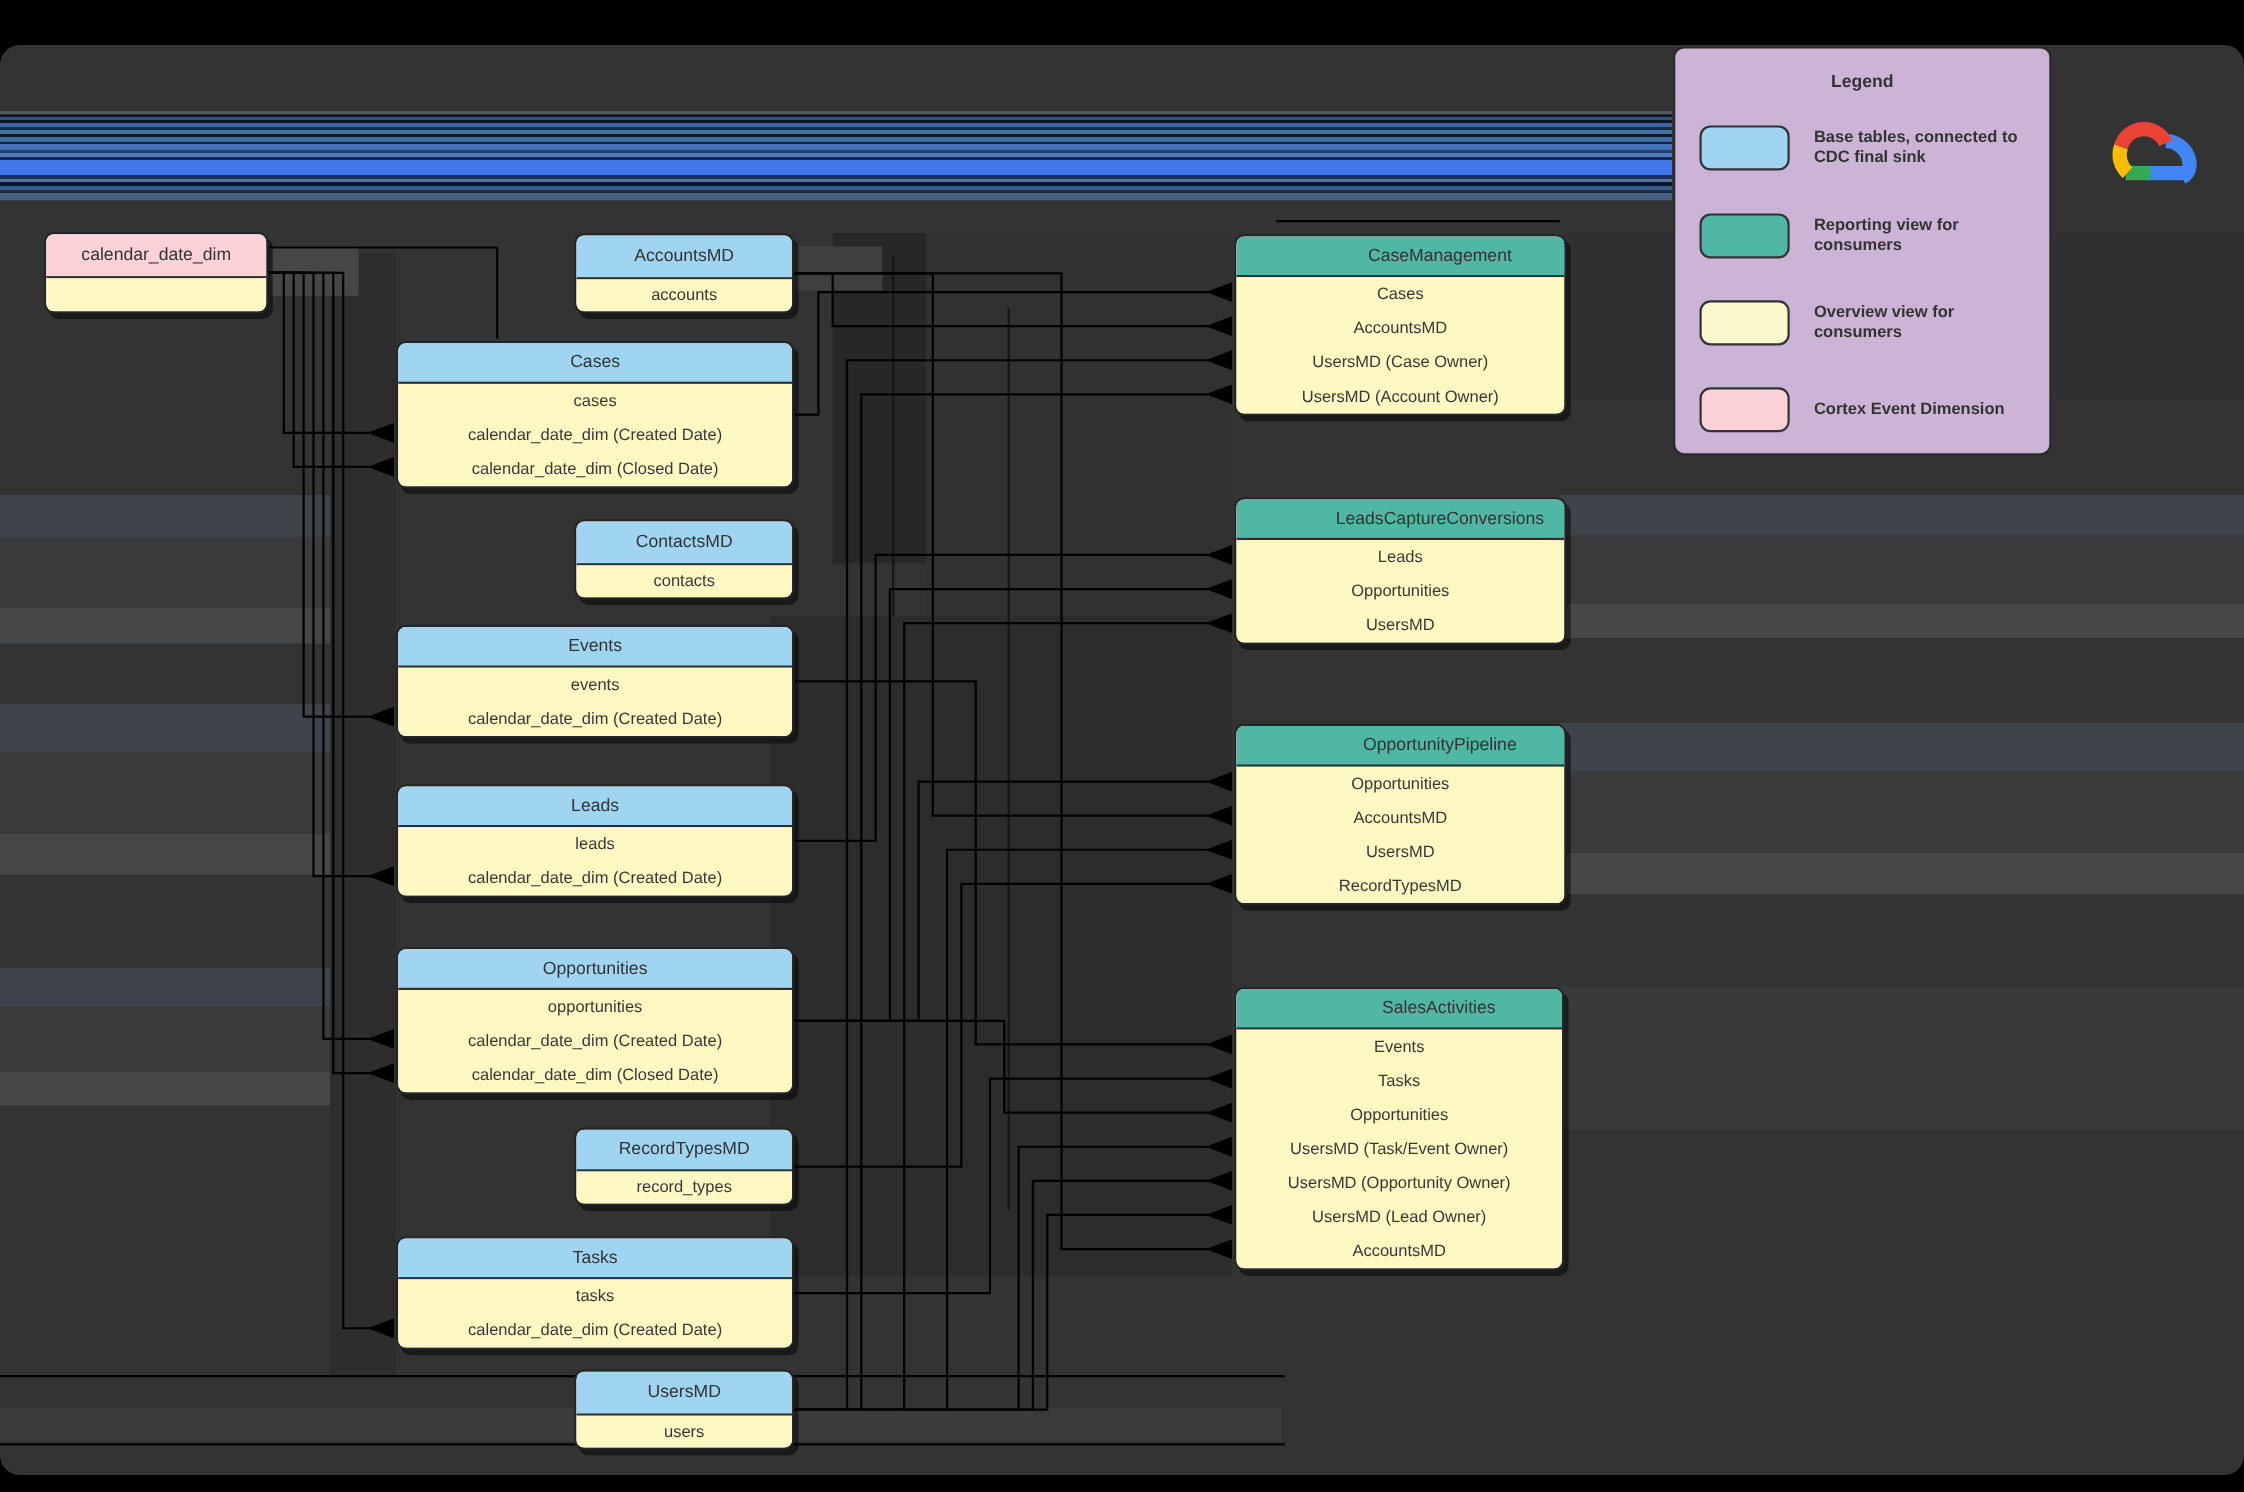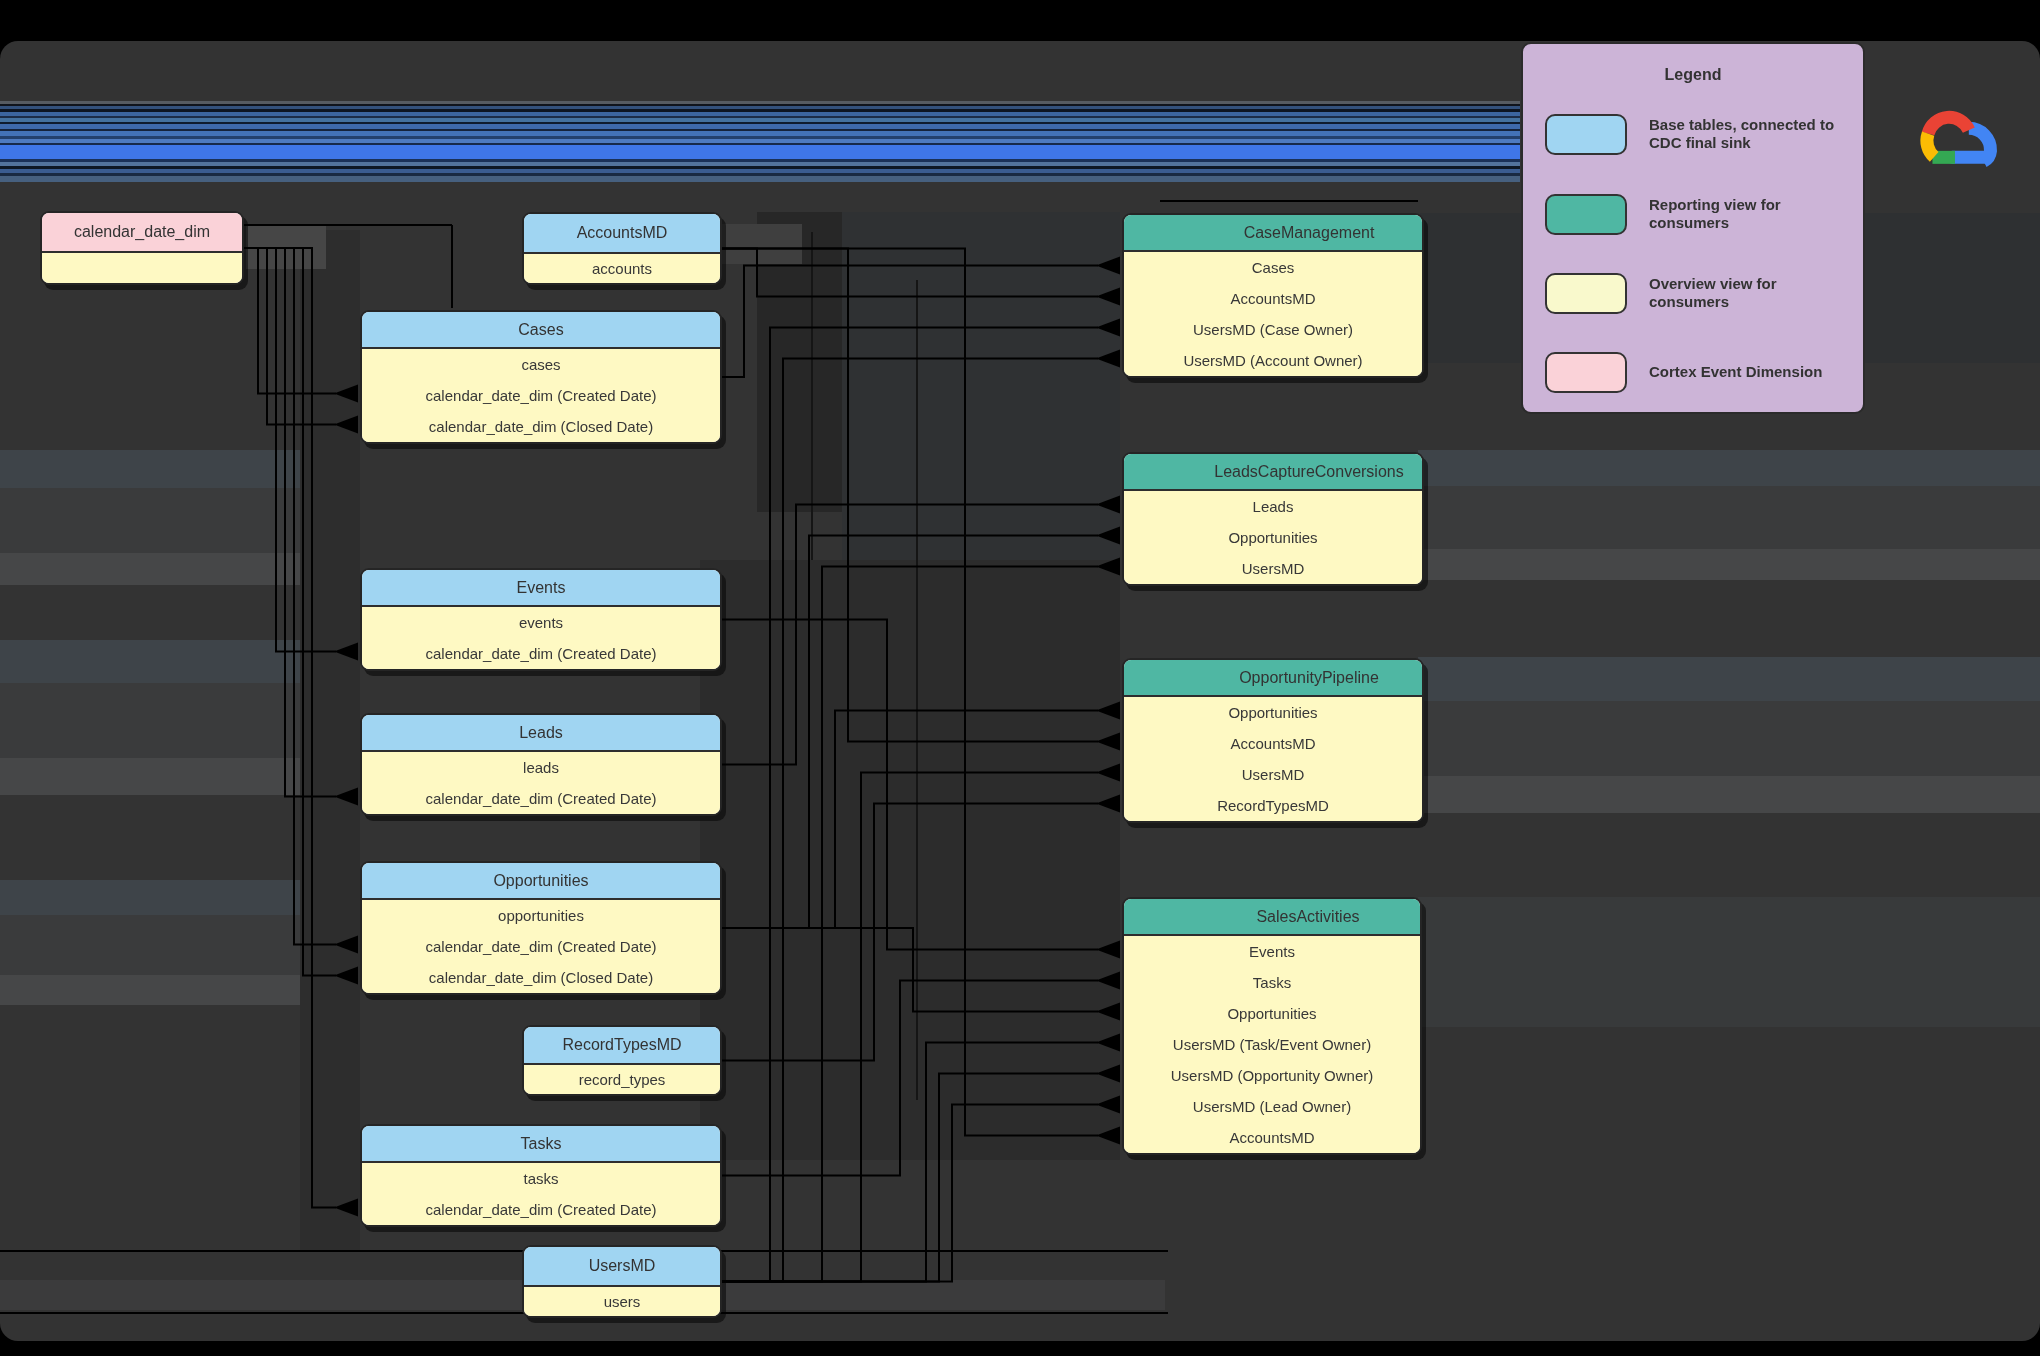--- a/index.html
+++ b/index.html
@@ -140,20 +140,26 @@
 
   <div class="table t-base" id="t-cases" style="left:360px;top:310px;width:358px;">
     <div class="thead" style="height:35px;">Cases</div>
     <div class="tbody">
       <div class="trow" style="height:31px;">cases</div>
       <div class="trow" style="height:31px;">calendar_date_dim (Created Date)</div>
       <div class="trow" style="height:31px;">calendar_date_dim (Closed Date)</div>
     </div>
   </div>
 
+  <div class="table t-base" id="t-contacts_md" style="left:522px;top:472px;width:196px;">
+    <div class="thead" style="height:38px;">ContactsMD</div>
+    <div class="tbody">
+        <div class="trow" style="height:29px;">contacts</div>
+      </div>
+  </div>
 
   <div class="table t-base" id="t-events" style="left:360px;top:568px;width:358px;">
     <div class="thead" style="height:35px;">Events</div>
     <div class="tbody">
       <div class="trow" style="height:31px;">events</div>
       <div class="trow" style="height:31px;">calendar_date_dim (Created Date)</div>
     </div>
   </div>
 
   <div class="table t-base" id="t-leads" style="left:360px;top:713px;width:358px;">

